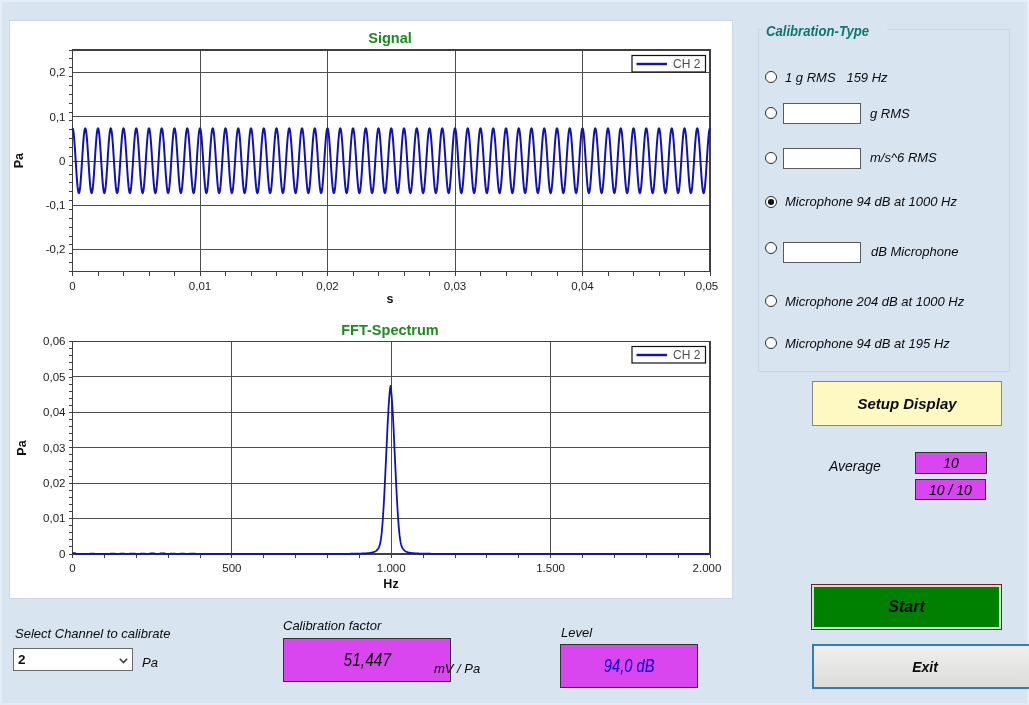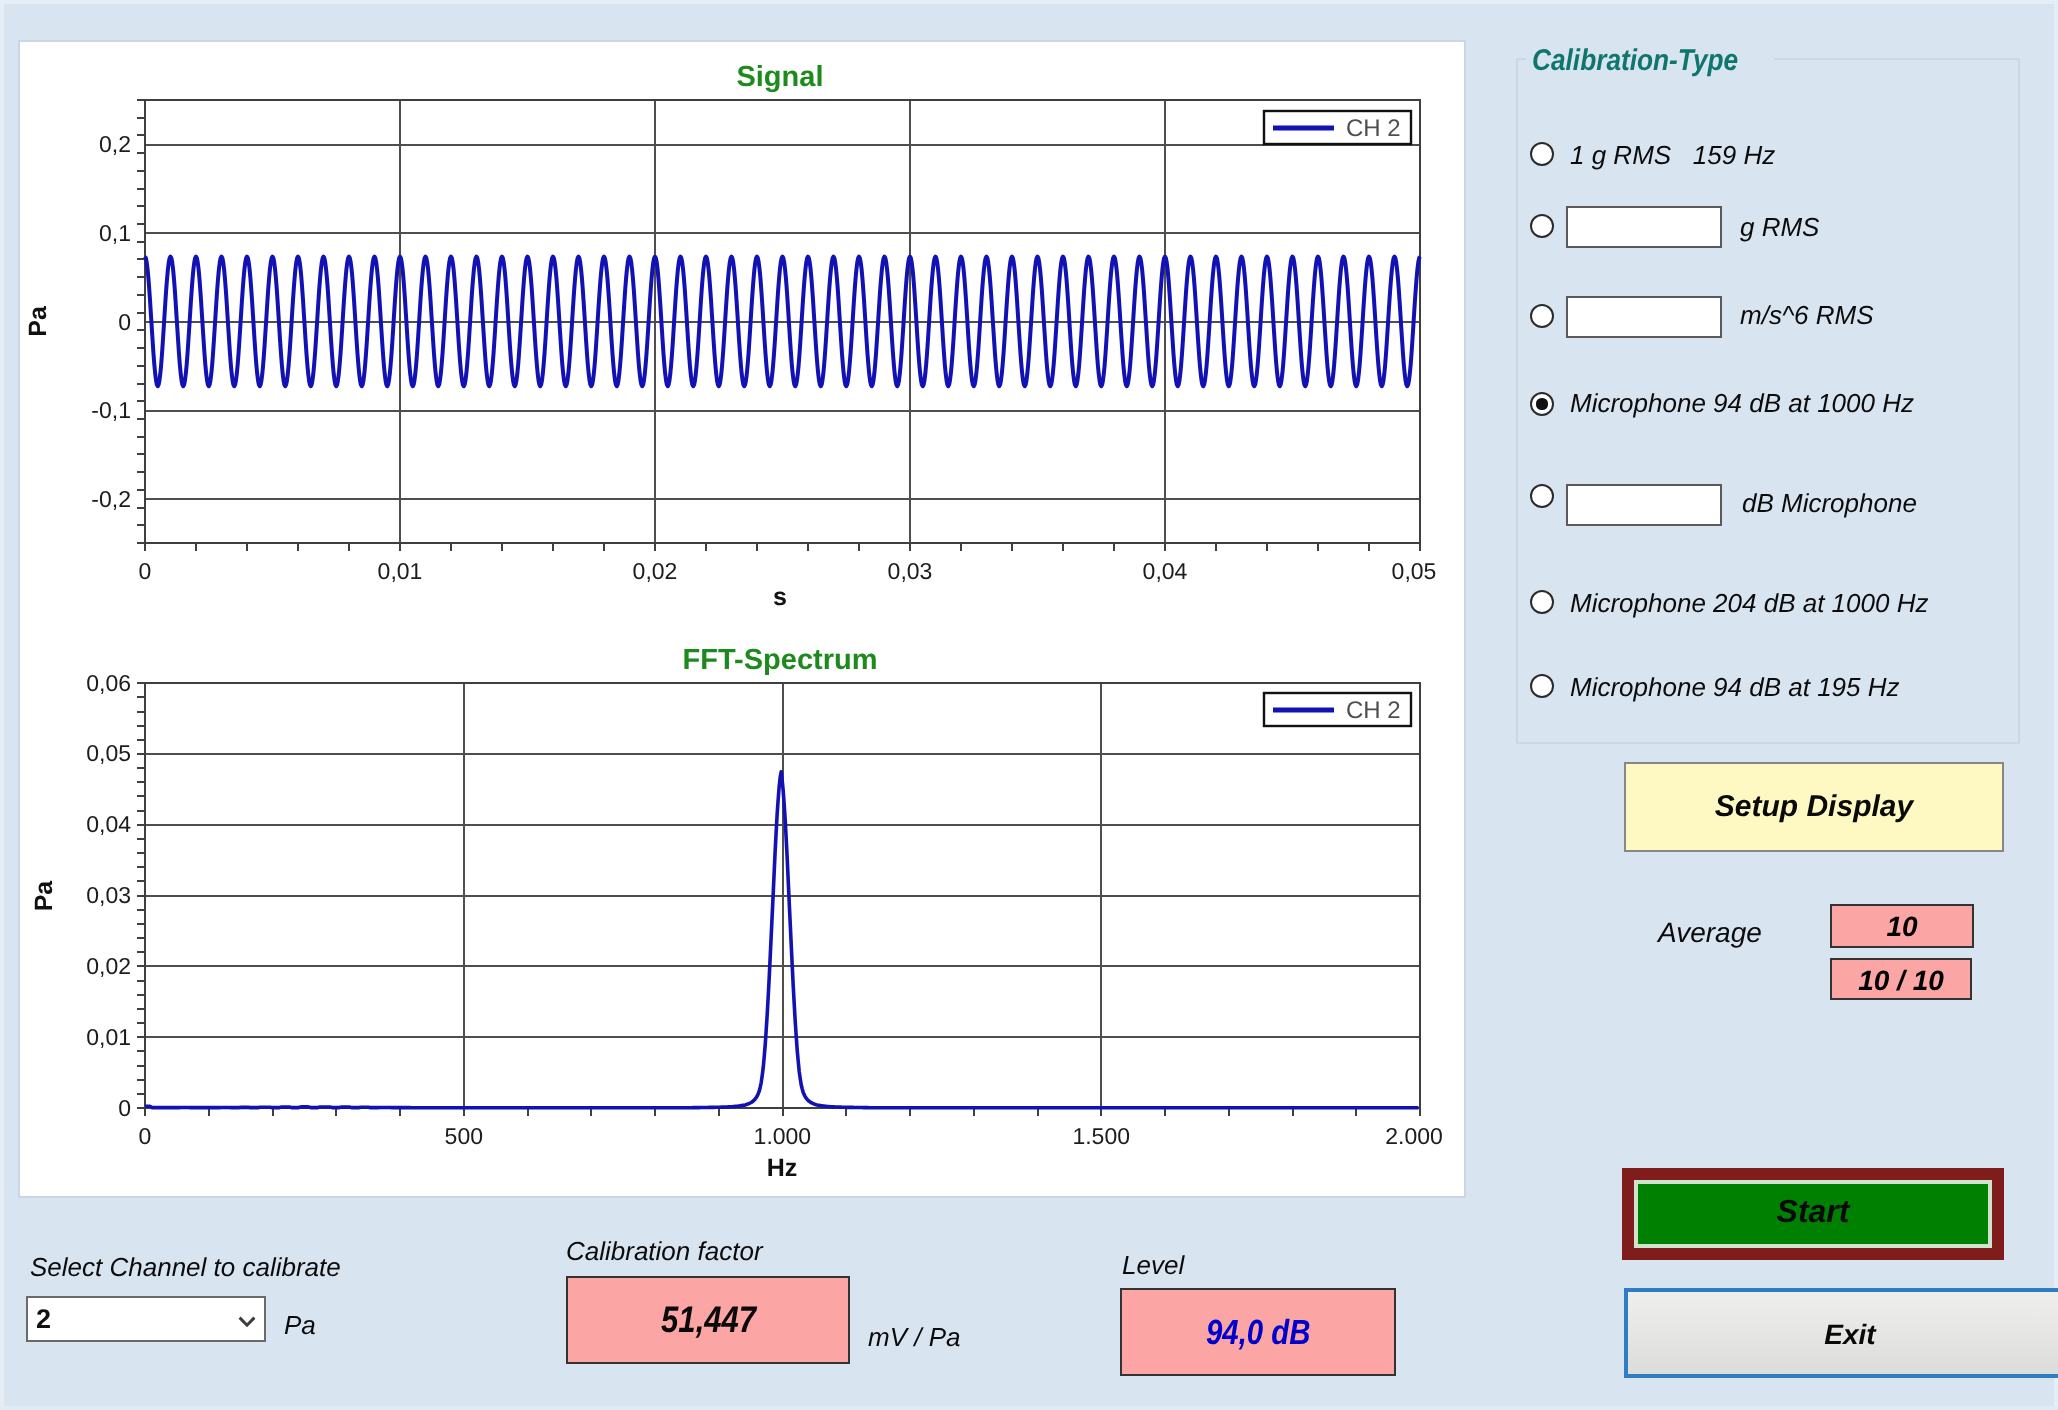--- a/index.html
+++ b/index.html
@@ -1,21 +1,21 @@
 <!DOCTYPE html>
 <html><head><meta charset="utf-8"><style>
 *{margin:0;padding:0;box-sizing:border-box}
 html,body{width:1029px;height:705px;background:#d9e4f1;font-family:"Liberation Sans",sans-serif;overflow:hidden}
 .abs{position:absolute}
 .panel{position:absolute;left:10px;top:21px;width:722px;height:577px;background:#fff;box-shadow:0 0 0 1px rgba(175,188,205,.35)}
 .lbl{position:absolute;font-size:13px;font-weight:normal;font-style:italic;color:#0b0b0b;white-space:nowrap}
 .radio{position:absolute;width:12px;height:12px;border:1.4px solid #2b2b2b;border-radius:50%;background:#fff;display:flex;align-items:center;justify-content:center}
 .dot{width:5.5px;height:5.5px;border-radius:50%;background:#111}
 .tbox{position:absolute;background:#fff;border:1px solid #5a5a5a}
-.vbox{position:absolute;background:#fca5a5;border:1px solid #333;display:flex;align-items:center;justify-content:center;font-weight:bold;font-style:italic}
+.vbox{position:absolute;background:#d946ef;border:1px solid #333;display:flex;align-items:center;justify-content:center;font-weight:normal;font-style:italic}
 .btn{position:absolute;display:flex;align-items:center;justify-content:center;font-weight:bold;font-style:italic;font-size:15px;color:#0a0a0a}
 </style></head>
 <body>
 <div class="abs" style="left:0;top:0;width:1029px;height:2px;background:#e5edf6"></div>
 <div class="abs" style="left:0;top:0;width:2px;height:705px;background:#e5edf6"></div>
 <div class="abs" style="left:1027px;top:0;width:2px;height:705px;background:#e5edf6"></div>
 <div class="abs" style="left:0;top:703px;width:1029px;height:2px;background:#e2eaf4"></div>
 <div class="panel"><svg width="722" height="577" viewBox="0 0 722 577" font-family="&quot;Liberation Sans&quot;,sans-serif">
       <g stroke="#4e4e4e" stroke-width="1" shape-rendering="crispEdges">
         <line x1="62.5" y1="51.4" x2="700.0" y2="51.4"></line>
@@ -214,33 +214,33 @@
 <span class="lbl" style="left:785px;top:294px">Microphone 204 dB at 1000 Hz</span>
 <span class="radio" style="left:765px;top:337px"></span>
 <span class="lbl" style="left:785px;top:336px">Microphone 94 dB at 195 Hz</span>
 
 <div class="btn" style="left:812px;top:381px;width:190px;height:45px;background:#fef9c3;border:1px solid #878787;font-size:15px">Setup Display</div>
 
 <span class="lbl" style="left:829px;top:458px;font-size:14px">Average</span>
 <div class="vbox" style="left:915px;top:452px;width:72px;height:22px;font-size:14px">10</div>
 <div class="vbox" style="left:915px;top:479px;width:71px;height:21px;font-size:14px">10 / 10</div>
 
-<div class="btn" style="left:811px;top:584px;width:191px;height:46px;background:#008000;border:6px solid #7f1d1d;box-shadow:inset 0 0 0 2px #cfe3cf;font-size:16px">Start</div>
+<div class="btn" style="left:811px;top:584px;width:191px;height:46px;background:#008000;border:1px solid #7f1d1d;box-shadow:inset 0 0 0 2px #cfe3cf;font-size:16px">Start</div>
 <div class="btn" style="left:812px;top:644px;width:226px;height:45px;background:linear-gradient(180deg,#efefed,#dcdcda);border:2px solid #2f7ec4;font-size:14px">Exit</div>
 
 <span class="lbl" style="left:15px;top:626px">Select Channel to calibrate</span>
 <div class="abs" style="left:13px;top:648px;width:120px;height:23px;background:#fff;border:1px solid #6a6a6a">
   <span style="position:absolute;left:4px;top:3px;font-size:13.5px;font-weight:bold;color:#111">2</span>
   <svg style="position:absolute;right:4px;top:9px" width="9" height="6" viewBox="0 0 9 6">
       <path d="M0.8 0.8 L4.5 4.6 L8.2 0.8" fill="none" stroke="#3c3c3c" stroke-width="1.5"></path>
     </svg>
 </div>
 <span class="lbl" style="left:142px;top:655px">Pa</span>
 
 <span class="lbl" style="left:283px;top:618px">Calibration factor</span>
-<div class="vbox" style="left:283px;top:638px;width:142px;height:44px;font-size:18.5px;color:#0a0a0a">
+<div class="vbox" style="left:283px;top:638px;width:168px;height:44px;font-size:18.5px;color:#0a0a0a">
     <span style="display:inline-block;transform:scaleX(0.84)">51,447</span>
   </div>
 <span class="lbl" style="left:434px;top:661px">mV / Pa</span>
 
 <span class="lbl" style="left:561px;top:625px">Level</span>
 <div class="vbox" style="left:560px;top:644px;width:138px;height:44px;font-size:17.5px;color:#0000cc">
     <span style="display:inline-block;transform:scaleX(0.84)">94,0 dB</span>
   </div>
 </body></html>

